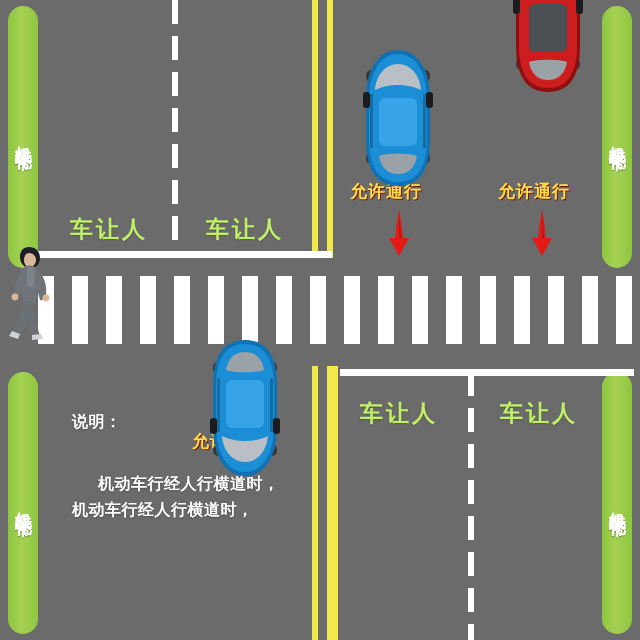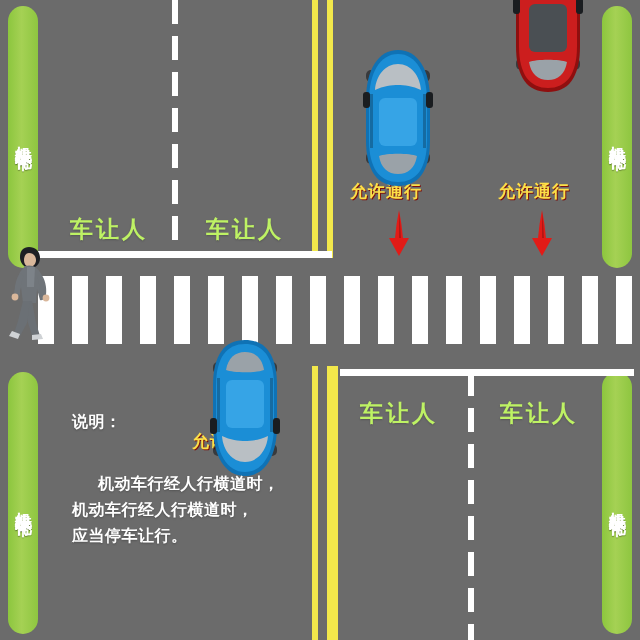--- a/index.html
+++ b/index.html
@@ -289,16 +289,15 @@
 
       <path d="M27 92 L36 91 L38 96 L27 97 Z" fill="#cfd2d5"></path>
       <path d="M7 88 L15 91 L13 96 L4 93 Z" fill="#cfd2d5"></path>
     </svg>
   </div>
 
   <div class="explain">
     <div class="ln">说明：</div>
     <div class="ln indent">机动车行经人行横道时，</div>
     <div class="ln">机动车行经人行横道时，</div>
-    <div class="ln">应当停车让行。</div>
   </div>
 
 </div>
 
 </body></html>

